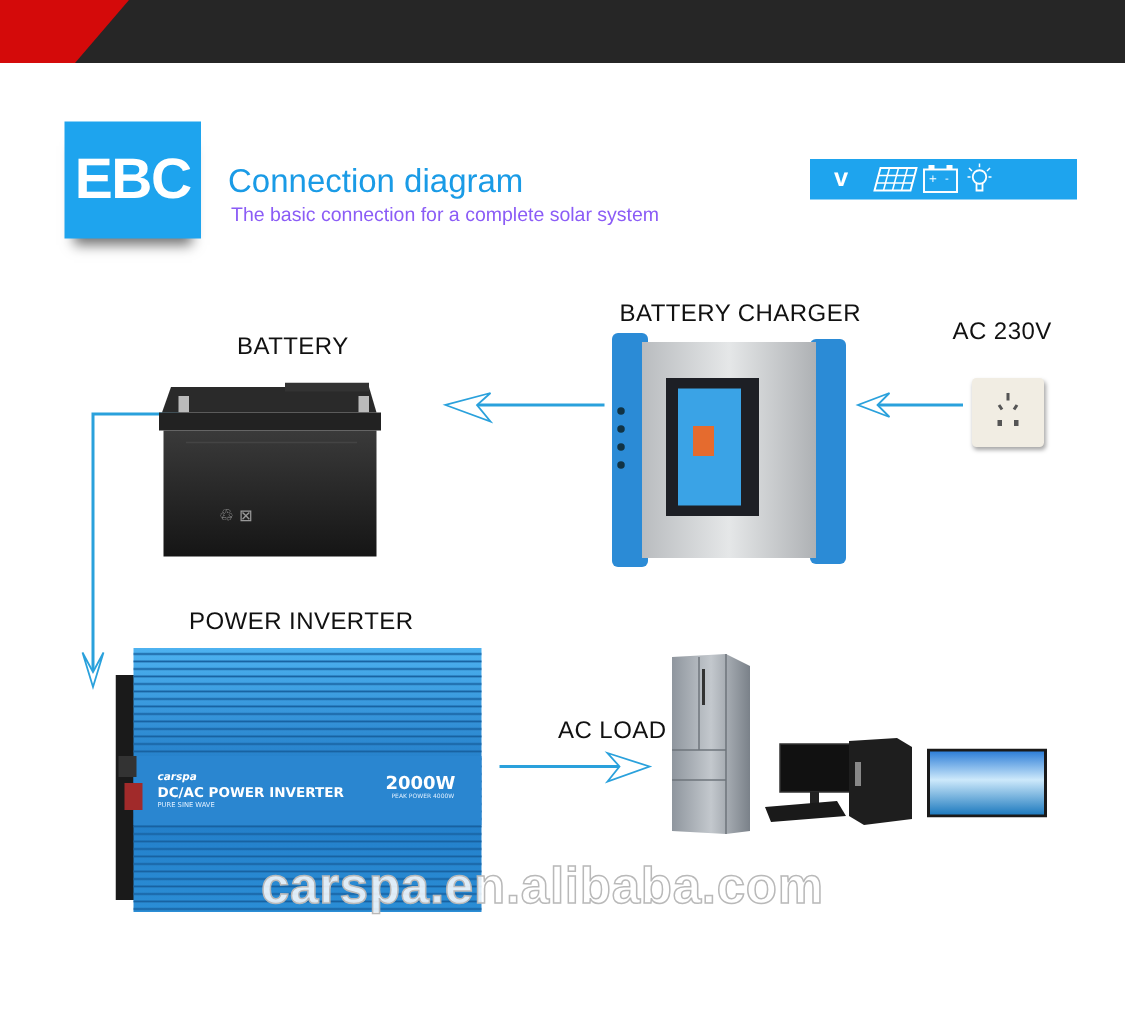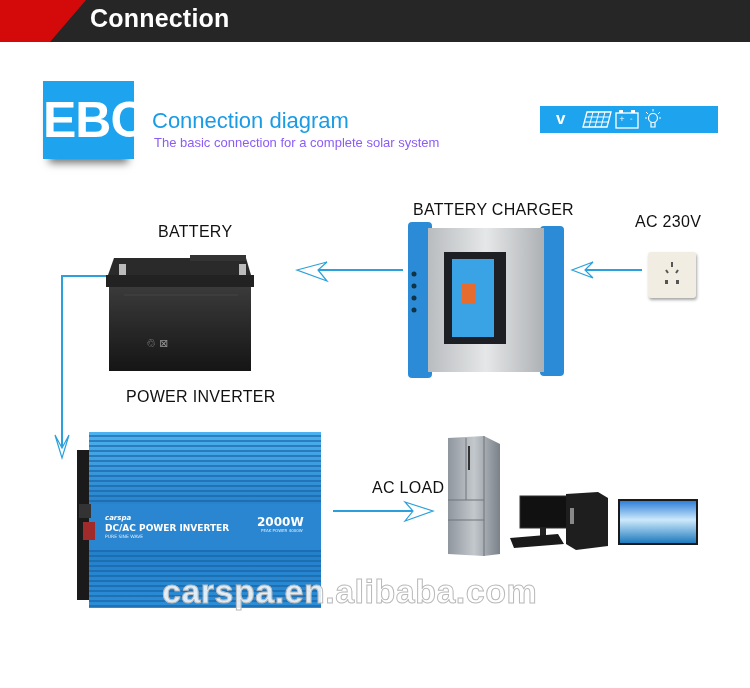--- a/index.html
+++ b/index.html
@@ -8,21 +8,21 @@
 
   
   .header-bar { position: absolute; left: 0; top: 0; width: 750px; height: 42px; background: #262626; overflow: hidden; }
   .header-red-block { position: absolute; left: 0; top: 0; width: 50px; height: 42px; background: #d40a0a; }
   .header-title { position: absolute; left: 90px; top: 4px; color: #ffffff; font-weight: bold; font-size: 25px; letter-spacing: 0.2px; }
 
   
   .ebc-box { position: absolute; left: 43px; top: 81px; width: 91px; height: 78px; background: #1ea4ee;
     box-shadow: 0 10px 8px -6px rgba(0,0,0,0.55); }
   .ebc-text { position: absolute; left: 0; top: 0; width: 91px; line-height: 78px; text-align: center;
-    color: #fff; font-weight: bold; font-size: 50px; letter-spacing: -1px; }
+    color: #fff; font-weight: bold; font-size: 38px; letter-spacing: -1px; }
   .diagram-title { position: absolute; left: 152px; top: 108px; color: #1a9be6; font-weight: normal; font-size: 22px; }
   .diagram-subtitle { position: absolute; left: 154px; top: 135px; color: #8b5cf6; font-size: 13px; }
 
   
   .icon-strip { position: absolute; left: 540px; top: 106px; width: 178px; height: 27px; background: #1ea4ee; }
   .icon-strip .v-glyph { position: absolute; left: 16px; top: 3px; color: #fff; font-weight: bold; font-size: 17px; }
   .icon-strip svg { position: absolute; }
 
   
   .lbl { position: absolute; color: #111; font-size: 16px; letter-spacing: 0.3px; white-space: nowrap; }
@@ -34,30 +34,29 @@
   
   .outlet { position: absolute; left: 648px; top: 252px; width: 48px; height: 46px; background: #f1ede3;
     border-radius: 3px; box-shadow: 1px 2px 3px rgba(0,0,0,0.35); }
   
   .inverter { position: absolute; left: 77px; top: 432px; width: 256px; height: 180px; }
   
   .fridge { position: absolute; left: 448px; top: 436px; width: 52px; height: 120px; }
   .computer { position: absolute; left: 508px; top: 492px; width: 102px; height: 60px; }
   .tv { position: absolute; left: 618px; top: 499px; width: 80px; height: 46px; }
 
-  .watermark { position: absolute; left: 162px; top: 572px; font-size: 34px; font-weight: bold;
+  .watermark { position: absolute; left: 174px; top: 572px; font-size: 34px; font-weight: bold;
     color: rgba(255,255,255,0.85); -webkit-text-stroke: 1px #b9b9b9; letter-spacing: 0.5px; }
 </style>
 </head>
 <body>
 
 <div class="header-bar">
   <div class="header-red-block"></div>
   <div style="position:absolute;left:50px;top:0;width:0;height:0;border-top:42px solid #d40a0a;border-right:36px solid transparent;"></div>
-  <div class="header-title">Connection</div>
 </div>
 
 <div class="ebc-box">
   <div class="ebc-text">EBC</div>
 </div>
 <div class="diagram-title">Connection diagram</div>
 <div class="diagram-subtitle">The basic connection for a complete solar system</div>
 
 <div class="icon-strip">
   <span class="v-glyph">v</span>
@@ -83,21 +82,21 @@
     <line x1="2" y1="4" x2="4" y2="6" stroke="#fff"></line>
     <line x1="16" y1="4" x2="14" y2="6" stroke="#fff"></line>
     <line x1="1" y1="10" x2="3" y2="10" stroke="#fff"></line>
     <line x1="17" y1="10" x2="15" y2="10" stroke="#fff"></line>
   </svg>
 </div>
 
 <div class="lbl" style="left:158px;top:223px">BATTERY</div>
 <div class="lbl" style="left:413px;top:201px">BATTERY CHARGER</div>
 <div class="lbl" style="left:635px;top:213px">AC 230V</div>
-<div class="lbl" style="left:126px;top:388px">POWER INVERTER</div>
+<div class="lbl" style="left:126px;top:406px">POWER INVERTER</div>
 <div class="lbl" style="left:372px;top:479px">AC LOAD</div>
 
 <svg style="position:absolute;left:0;top:0" width="750" height="688">
 
   <g>
     <line x1="642" y1="270" x2="577" y2="270" stroke="#2aa1dc" stroke-width="2"></line>
     <path d="M593 262 L572 270 L593 278 L585 270 Z" fill="#fff" stroke="#2aa1dc" stroke-width="1.2"></path>
   </g>
 
   <g>

